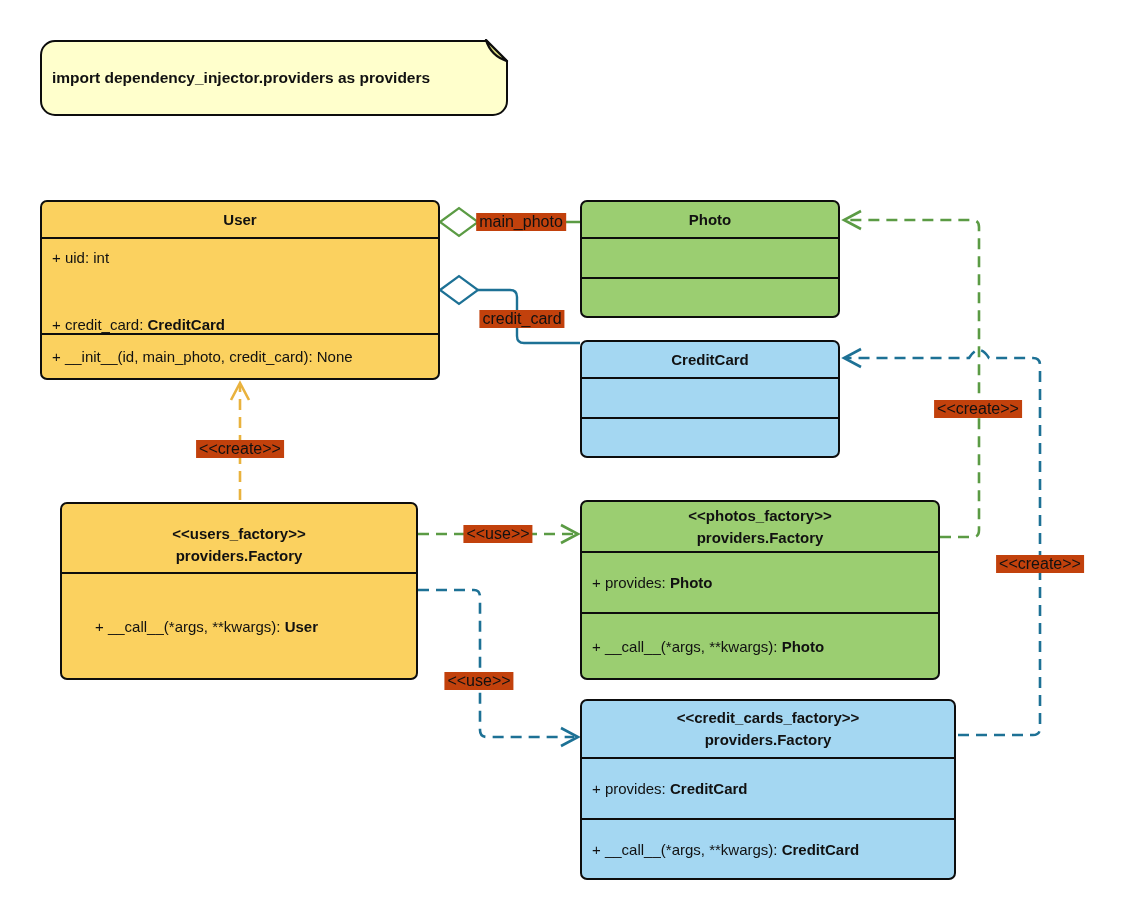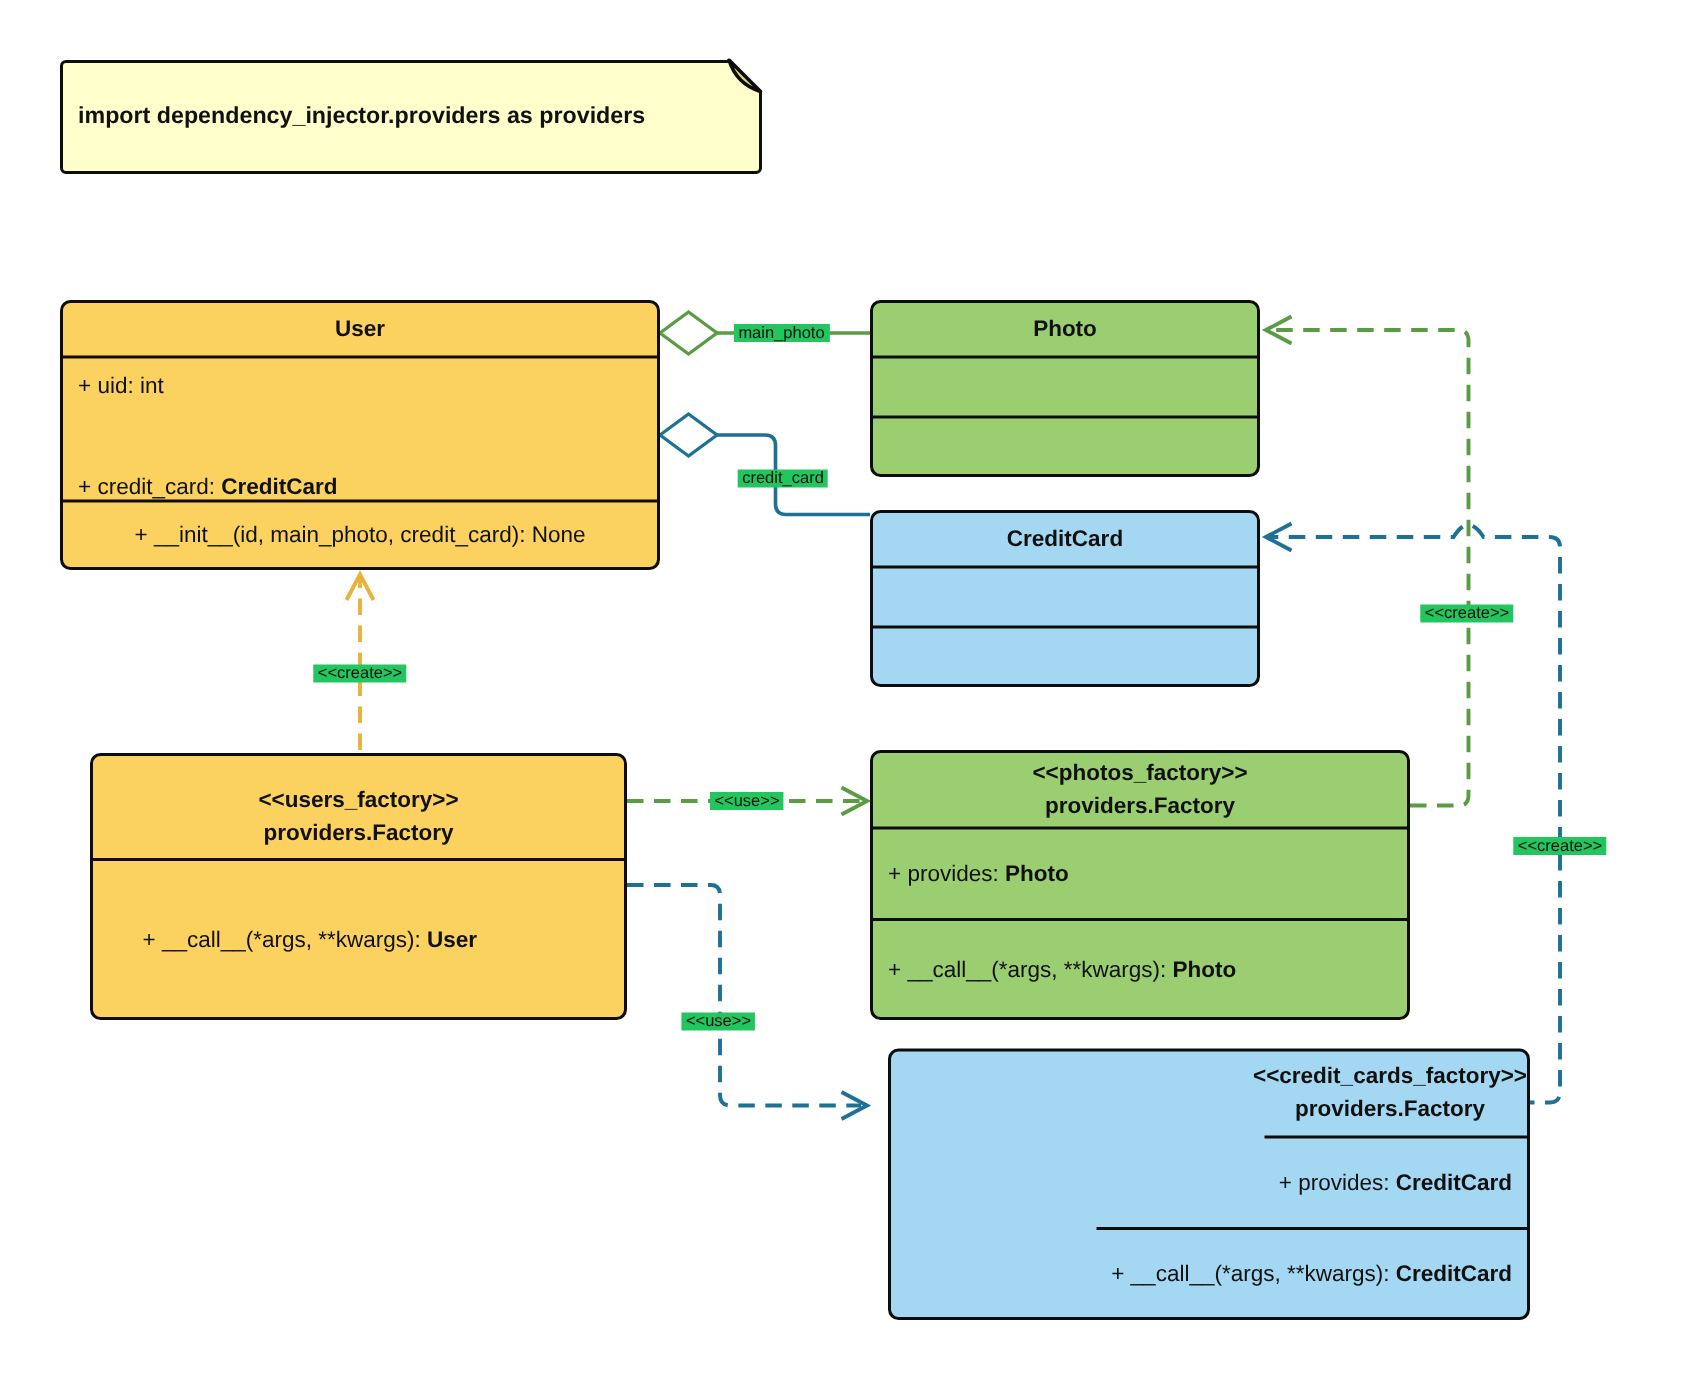--- a/index.html
+++ b/index.html
@@ -12,21 +12,21 @@
   .canvas{
     position:relative; width:1126px; height:920px; overflow:hidden;
     font-family:"Liberation Sans","DejaVu Sans",sans-serif; color:var(--text);
     font-size:15px;
   }
   svg.overlay{position:absolute; left:0; top:0; pointer-events:none;}
 
   
   .note{
     position:absolute; left:40px; top:40px; width:468px; height:76px;
-    background:var(--note-fill); border:2.5px solid var(--border); border-radius:4px;
+    background:var(--note-fill); border:2.5px solid var(--border); border-radius:15px;
     display:flex; align-items:center; box-sizing:border-box; padding-left:10px;
   }
   .note-text{font-weight:bold; font-size:15.5px;}
   .note-fold{position:absolute; top:-3px; right:-3px;}
 
   
   .uml-class{
     position:absolute; box-sizing:border-box;
     border:2.5px solid var(--border); border-radius:7px;
     display:flex; flex-direction:column; overflow:hidden;
@@ -42,21 +42,21 @@
     border-top:2.5px solid var(--border); flex:none; box-sizing:border-box;
     display:flex; flex-direction:column; justify-content:center; padding:0 10px;gap:44px;
   }
   .cls-comp.top{justify-content:flex-start; padding-top:7px;}
   .row{line-height:23px; white-space:nowrap;}
   .row b{font-weight:bold;}
 
   
   .edge-label{
     position:absolute; transform:translate(-50%,-50%);
-    background:#22c55e; padding:0 3px; white-space:nowrap; font-size:11px;
+    background:#c2410c; padding:0 3px; white-space:nowrap; font-size:16px;
   }
 
   
   .st-green{stroke:var(--green-line);} .st-blue{stroke:var(--blue-line);}
   .st-yellow{stroke:var(--yellow-line);}
   .solid{fill:none; stroke-width:2.4px;}
   .dashed{fill:none; stroke-width:2.6px; stroke-dasharray:11 7;}
   .head{fill:none; stroke-width:2.6px; stroke-linejoin:miter;}
   .diamond{fill:#ffffff; stroke-width:2.2px;}
 </style>
@@ -98,21 +98,21 @@
   </div>
 
   <div class="uml-class yellow" style="left:40px; top:200px; width:400px; height:180px;">
     <div class="cls-header" style="height:35px;">
       <div>User</div>
     </div>
     <div class="cls-comp top" style="height:96px;">
       <div class="row"><span>+ uid: int</span><b></b></div>
       <div class="row"><span>+ credit_card: </span><b>CreditCard</b></div>
     </div>
-    <div class="cls-comp" style="flex:1;align-items:center;">
+    <div class="cls-comp" style="flex:1;">
       <div class="row"><span>+ __init__(id, main_photo, credit_card): None</span><b></b></div>
     </div>
   </div>
 
   <div class="uml-class green" style="left:580px; top:200px; width:260px; height:118px;">
     <div class="cls-header" style="height:35px;">
       <div>Photo</div>
     </div>
     <div class="cls-comp" style="height:40px;"></div>
     <div class="cls-comp" style="flex:1;"></div>
@@ -142,21 +142,21 @@
       <div>providers.Factory</div>
     </div>
     <div class="cls-comp" style="height:61px;">
       <div class="row"><span>+ provides: </span><b>Photo</b></div>
     </div>
     <div class="cls-comp" style="flex:1;">
       <div class="row"><span>+ __call__(*args, **kwargs): </span><b>Photo</b></div>
     </div>
   </div>
 
-  <div class="uml-class blue" style="left:592px; top:699px; width:428px; height:181px;align-items:flex-end;">
+  <div class="uml-class blue" style="left:580px; top:699px; width:376px; height:181px;">
     <div class="cls-header" style="height:56px;">
       <div>&lt;&lt;credit_cards_factory&gt;&gt;</div>
       <div>providers.Factory</div>
     </div>
     <div class="cls-comp" style="height:61px;">
       <div class="row"><span>+ provides: </span><b>CreditCard</b></div>
     </div>
     <div class="cls-comp" style="flex:1;">
       <div class="row"><span>+ __call__(*args, **kwargs): </span><b>CreditCard</b></div>
     </div>

